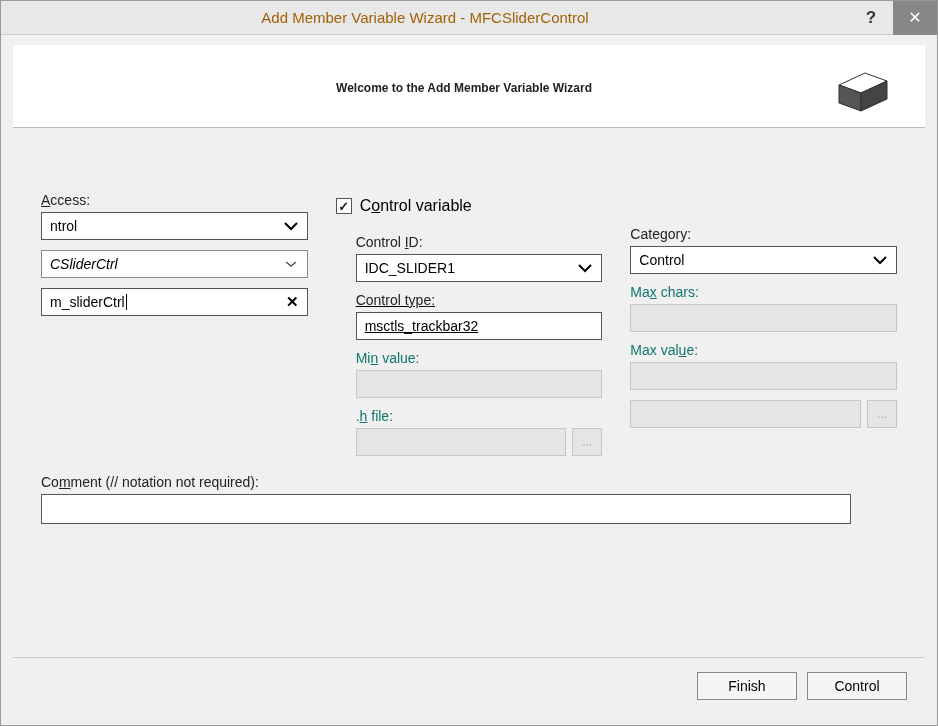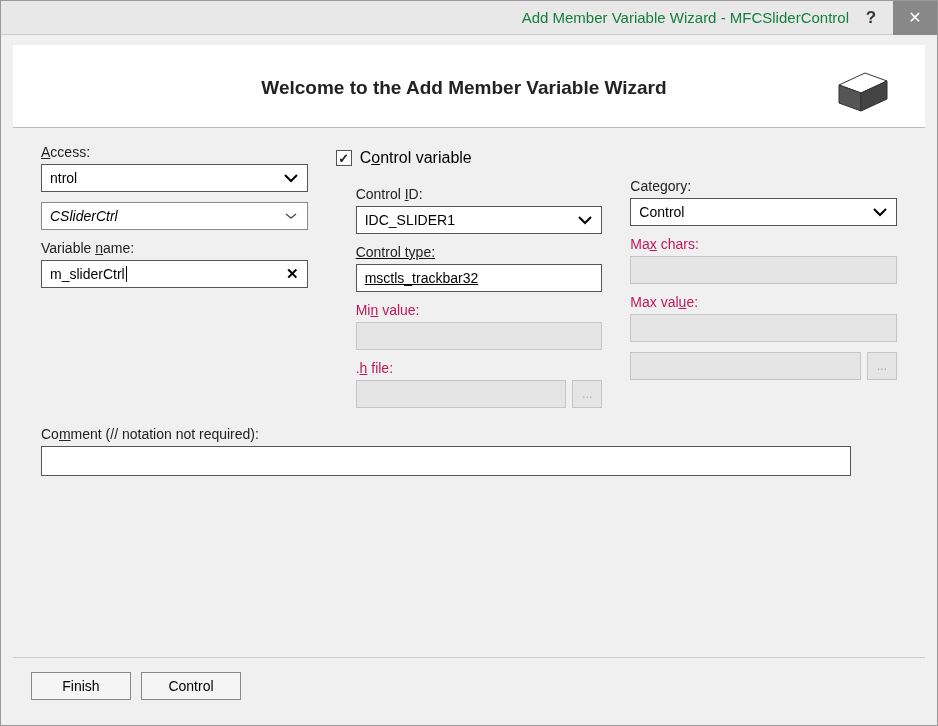--- a/index.html
+++ b/index.html
@@ -1,49 +1,49 @@
 <!DOCTYPE html>
 <html><head>
   <meta charset="utf-8">
   <style>
     * { box-sizing: border-box; font-family: "Segoe UI", Tahoma, sans-serif; }
     body { margin: 0; background: #fff; }
     .window { width: 938px; height: 726px; background: #f0f0f0; border: 1px solid #999; display: flex; flex-direction: column; }
     .titlebar { height: 34px; background: #e8e8e8; display: flex; align-items: center; border-bottom: 1px solid #ccc; }
-    .titlebar-title { flex: 1; text-align: right; font-size: 15px; color: #15803d; }
+    .titlebar-title { flex: 1; text-align: center; font-size: 15px; color: #a16207; }
     .titlebar-btn { width: 44px; height: 34px; display: flex; align-items: center; justify-content: center; font-size: 18px; color: #333; }
     .titlebar-btn.help { font-weight: bold; font-size: 17px; }
     .titlebar-btn.close { background: #888; color: #fff; font-size: 16px; }
     .header { background: #fff; padding: 18px 28px 14px 28px; border-bottom: 1px solid #bbb; display: flex; justify-content: space-between; align-items: center; margin: 10px 12px 0 12px; }
-    .header-title { font-weight: bold; font-size: 19px; color: #222; flex:1; text-align:center; padding-left:60px;}
+    .header-title { font-weight: bold; font-size: 12px; color: #222; flex:1; text-align:center; padding-left:60px;}
     .header-icon { width: 70px; height: 50px; }
     .body { flex: 1; background: #f0f0f0; padding: 16px 28px 10px 28px; margin:0 12px; position: relative; }
     .cols { display: flex; gap: 28px; }
-    .col { flex: 1; display: flex; flex-direction: column; }
+    .col { flex: 1; display: flex; flex-direction: column; margin-top: 48px; }
     .field { margin-bottom: 10px; }
     .label { font-size: 14px; color: #222; margin-bottom: 4px; display: block; }
-    .label.disabled { color: #be185d; }
+    .label.disabled { color: #0f766e; }
     .label u { text-decoration: underline; }
     .combo, .textbox { width: 100%; height: 28px; background: #fff; border: 1px solid #555; font-size: 14px; padding: 0 8px; display: flex; align-items: center; justify-content: space-between; position: relative; }
     .combo.secondary { border: 1px solid #888; font-style: italic; }
     .textbox { justify-content: flex-start; text-align: right; }
     .textbox.disabled, .combo.disabled { background: #e5e5e5; border: 1px solid #c5c5c5; color: #aaa; }
     .chev { font-size: 15px; font-weight: bold; color: #000; }
     .chev svg { width: 16px; height: 10px; display: block; }
     .clear-x { margin-left: auto; font-size: 15px; font-weight: bold; color: #000; cursor: pointer; }
     .cursor { border-right: 1px solid #000; display:inline-block; height:16px; vertical-align:middle; margin-left:1px;}
     .checkbox-row { display: flex; align-items: center; gap: 8px; margin-bottom: 14px; height: 28px; }
     .checkbox { width: 16px; height: 16px; border: 1px solid #555; background: #fff; display: flex; align-items: center; justify-content: center; font-size: 13px; color: #333; }
     .check { color: #222; font-weight: bold; }
     .file-row { display: flex; gap: 6px; }
     .file-row .textbox { flex: 1; }
     .browse-btn { width: 30px; height: 28px; background: #e5e5e5; border: 1px solid #c5c5c5; display: flex; align-items: center; justify-content: center; color: #aaa; font-size: 12px; }
     .comment-section { margin-top: 8px; }
     .comment-box { width: 810px; height: 30px; background: #fff; border: 1px solid #555; }
-    .footer { height: 56px; border-top: 1px solid #ccc; display: flex; align-items: center; justify-content: flex-start; padding: 0 18px; gap: 10px; background: #f0f0f0; margin: 0 12px 12px 12px;}
+    .footer { height: 56px; border-top: 1px solid #ccc; display: flex; align-items: center; justify-content: flex-end; padding: 0 18px; gap: 10px; background: #f0f0f0; margin: 0 12px 12px 12px;}
     .btn { width: 100px; height: 28px; background: #f5f5f5; border: 1px solid #888; font-size: 14px; display: flex; align-items: center; justify-content: center; cursor: pointer; }
     .spacer-top { height: 34px; }
   </style>
 </head>
 <body>
 
 <div class="window">
   <div class="titlebar">
     <div class="titlebar-title">Add Member Variable Wizard - MFCSliderControl</div>
     <div class="titlebar-btn help">?</div>
@@ -78,21 +78,20 @@
           <div class="combo secondary">
             <span>CSliderCtrl</span>
             <span class="chev">
                 <svg viewBox="0 0 16 10">
                   <polyline points="3,3 8,7 13,3" fill="none" stroke="#555" stroke-width="1.5"></polyline>
                 </svg>
               </span>
           </div>
         </div>
         <div class="field">
-          <span class="label">Variable <u>n</u>ame:</span>
           <div class="textbox">
             <span>m_sliderCtrl</span>
               <span class="cursor"></span>
             <span class="clear-x">✕</span>
           </div>
         </div>
       </div>
 
       <div class="col">
         <div class="checkbox-row">

